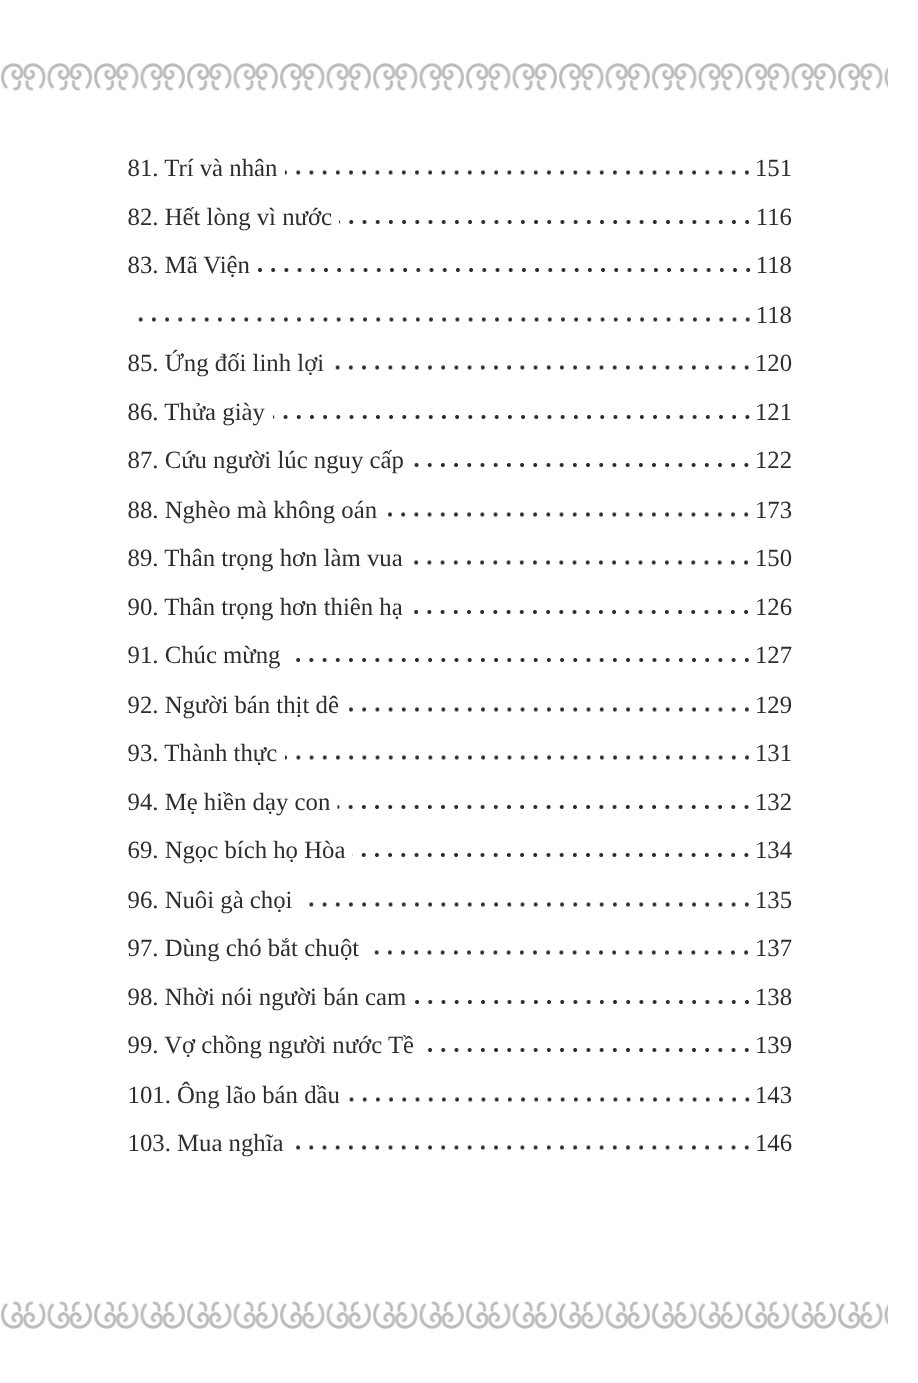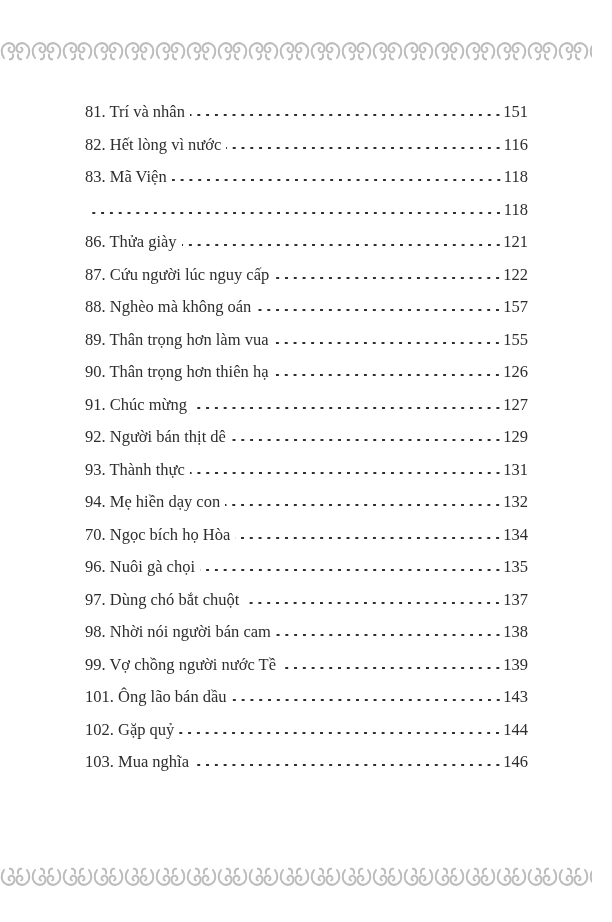--- a/index.html
+++ b/index.html
@@ -85,38 +85,43 @@
     <li class="toc-row">
         <span class="toc-label">83. Mã Viện</span>
         <span class="toc-leader"></span>
         <span class="toc-page">118</span>
       </li>
     <li class="toc-row">
         <span class="toc-leader"></span>
         <span class="toc-page">118</span>
       </li>
     <li class="toc-row">
+        <span class="toc-label">85. Ứng đối linh lợi</span>
+        <span class="toc-leader"></span>
+        <span class="toc-page">120</span>
+      </li>
+    <li class="toc-row">
         <span class="toc-label">86. Thửa giày</span>
         <span class="toc-leader"></span>
         <span class="toc-page">121</span>
       </li>
     <li class="toc-row">
         <span class="toc-label">87. Cứu người lúc nguy cấp</span>
         <span class="toc-leader"></span>
         <span class="toc-page">122</span>
       </li>
     <li class="toc-row">
         <span class="toc-label">88. Nghèo mà không oán</span>
         <span class="toc-leader"></span>
-        <span class="toc-page">157</span>
+        <span class="toc-page">173</span>
       </li>
     <li class="toc-row">
         <span class="toc-label">89. Thân trọng hơn làm vua</span>
         <span class="toc-leader"></span>
-        <span class="toc-page">155</span>
+        <span class="toc-page">150</span>
       </li>
     <li class="toc-row">
         <span class="toc-label">90. Thân trọng hơn thiên hạ</span>
         <span class="toc-leader"></span>
         <span class="toc-page">126</span>
       </li>
     <li class="toc-row">
         <span class="toc-label">91. Chúc mừng</span>
         <span class="toc-leader"></span>
         <span class="toc-page">127</span>
@@ -130,21 +135,21 @@
         <span class="toc-label">93. Thành thực</span>
         <span class="toc-leader"></span>
         <span class="toc-page">131</span>
       </li>
     <li class="toc-row">
         <span class="toc-label">94. Mẹ hiền dạy con</span>
         <span class="toc-leader"></span>
         <span class="toc-page">132</span>
       </li>
     <li class="toc-row">
-        <span class="toc-label">70. Ngọc bích họ Hòa</span>
+        <span class="toc-label">69. Ngọc bích họ Hòa</span>
         <span class="toc-leader"></span>
         <span class="toc-page">134</span>
       </li>
     <li class="toc-row">
         <span class="toc-label">96. Nuôi gà chọi</span>
         <span class="toc-leader"></span>
         <span class="toc-page">135</span>
       </li>
     <li class="toc-row">
         <span class="toc-label">97. Dùng chó bắt chuột</span>
@@ -160,25 +165,20 @@
         <span class="toc-label">99. Vợ chồng người nước Tề</span>
         <span class="toc-leader"></span>
         <span class="toc-page">139</span>
       </li>
     <li class="toc-row">
         <span class="toc-label">101. Ông lão bán dầu</span>
         <span class="toc-leader"></span>
         <span class="toc-page">143</span>
       </li>
     <li class="toc-row">
-        <span class="toc-label">102. Gặp quỷ</span>
-        <span class="toc-leader"></span>
-        <span class="toc-page">144</span>
-      </li>
-    <li class="toc-row">
         <span class="toc-label">103. Mua nghĩa</span>
         <span class="toc-leader"></span>
         <span class="toc-page">146</span>
       </li>
   </ul>
 
   <div class="ornament ornament-bottom">
     <svg width="612" height="24" viewBox="0 0 612 24" xmlns="http://www.w3.org/2000/svg">
       <defs>
         <pattern id="scrollBottom" width="31" height="24" patternUnits="userSpaceOnUse">

